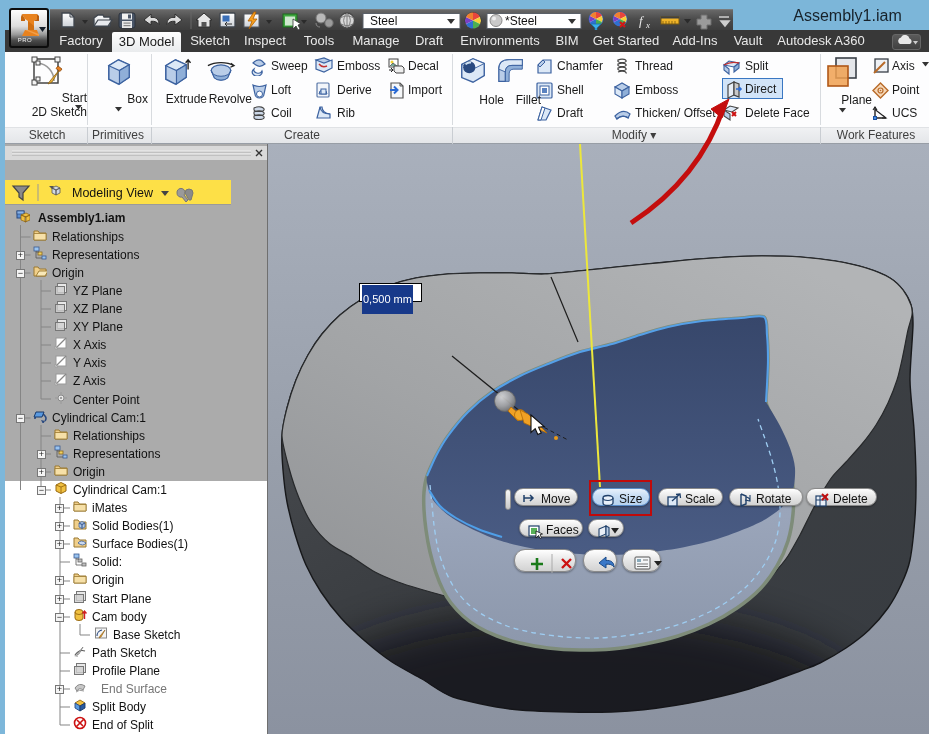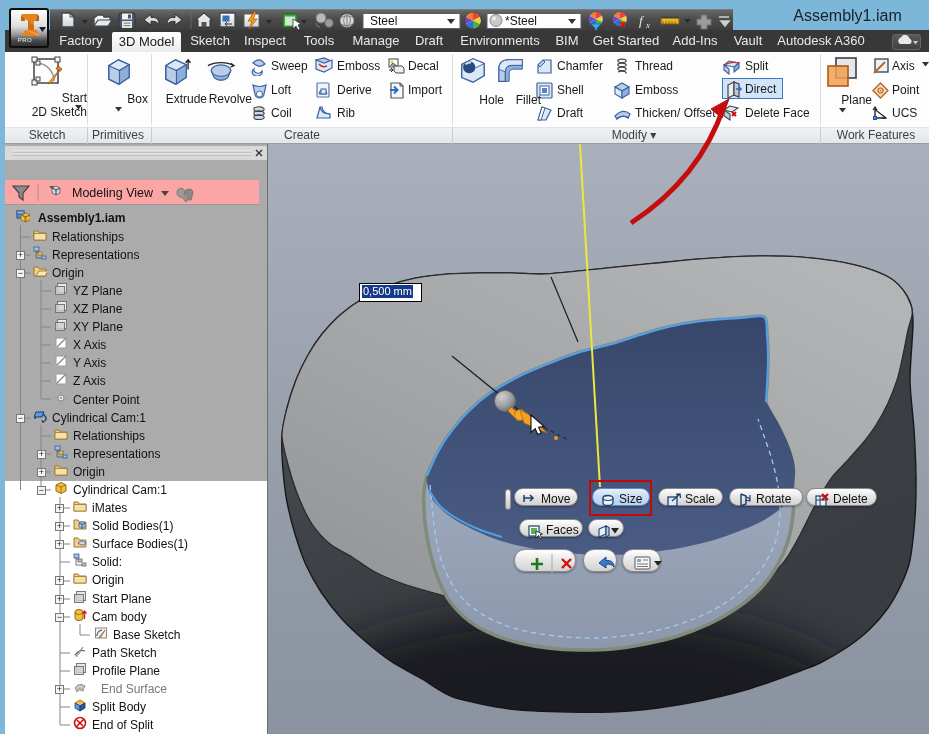--- a/index.html
+++ b/index.html
@@ -19,31 +19,31 @@
 #ribbon{position:absolute;left:5px;top:52px;width:924px;height:75px;background:#fdfdfe}
 #plabels{position:absolute;left:5px;top:127px;width:924px;height:17px;background:linear-gradient(#f0f1f3,#e4e6e9);border-top:1px solid #e0e2e5;border-bottom:1px solid #989ea6}
 .plab{position:absolute;top:128px;height:15px;font-size:12px;color:#3f3f3f;text-align:center;line-height:15px}
 .psep{position:absolute;top:0;width:1px;background:#c9cdd2}
 .rtext{position:absolute;font-size:12px;color:#1a1a1a;white-space:nowrap}
 .rbig{position:absolute;font-size:12px;color:#1a1a1a;text-align:right;white-space:nowrap}
 
 #browser{position:absolute;left:5px;top:144px;width:263px;height:590px;background:#ababab;border-right:1px solid #6f6f6f}
 #bgrip{position:absolute;left:0;top:2px;width:262px;height:14px;background:#d9d9d9}
 #bhead{position:absolute;left:0;top:16px;width:262px;height:20px;background:linear-gradient(#b2b2b2,#9d9d9d);color:#f4f4f4;font-weight:bold;font-size:13px}
-#btool{position:absolute;left:0;top:36px;width:254px;height:25px;background:#fca5a5;border-bottom:1px solid #9a9a9a}
+#btool{position:absolute;left:0;top:36px;width:226px;height:25px;background:#fde047;border-bottom:1px solid #9a9a9a}
 #btree{position:absolute;left:0;top:61px;width:262px;height:529px;background:#ababab;font-size:12px;color:#111}
 #btreewhite{position:absolute;left:0;top:276px;width:262px;height:253px;background:#ffffff}
 .trow{position:absolute;left:0;height:18px;line-height:18px;white-space:nowrap}
 .ticon{position:absolute;top:2px;width:14px;height:14px}
 .texp{position:absolute;top:5px;width:9px;height:9px;background:#f4f4f4;border:1px solid #777;font-size:9px;line-height:7px;text-align:center;color:#222}
 
 #scene{position:absolute;left:268px;top:144px;width:661px;height:590px}
 
 #dimbox{position:absolute;left:359px;top:283px;width:63px;height:19px;background:#fff;border:1.5px solid #000;padding:1px 0 1px 2px}
-#dimbox span{display:inline-block;background:#17398a;color:#fff;font-size:11px;line-height:13px;padding:0 1px;white-space:nowrap;vertical-align:top}
+#dimbox span{display:inline-block;background:#17398a;color:#fff;font-size:11px;line-height:13px;padding:8px 1px;white-space:nowrap;vertical-align:top}
 #tooltip{position:absolute;left:566px;top:447px;width:233px;height:20px;background:#eeeeee;border:1px solid #6a6a6a;font-size:12px;line-height:18px;text-align:center;color:#111}
 .mbtn{position:absolute;height:18px;border-radius:11px;background:linear-gradient(#ffffff,#e8e8e8 45%,#d2d2d2);border:1px solid #8a8a8a;box-shadow:0 1px 2px rgba(0,0,0,.35);font-size:12px;color:#111;line-height:20px}
 .mbtn svg{position:absolute;left:7px;top:3px}
 .mlab{position:absolute;left:26px;top:0}
 #redrect{position:absolute;left:589px;top:480px;width:63px;height:36px;border:2px solid #c00a0a}
 #directbox{position:absolute;left:722px;top:78px;width:61px;height:21px;background:#d2e4f8;border:1px solid #3a77c2}
 #arrowsvg{position:absolute;left:0;top:0;width:929px;height:734px;pointer-events:none}
 </style></head><body>
 <div id="page">
 <div id="bluebar"></div>

